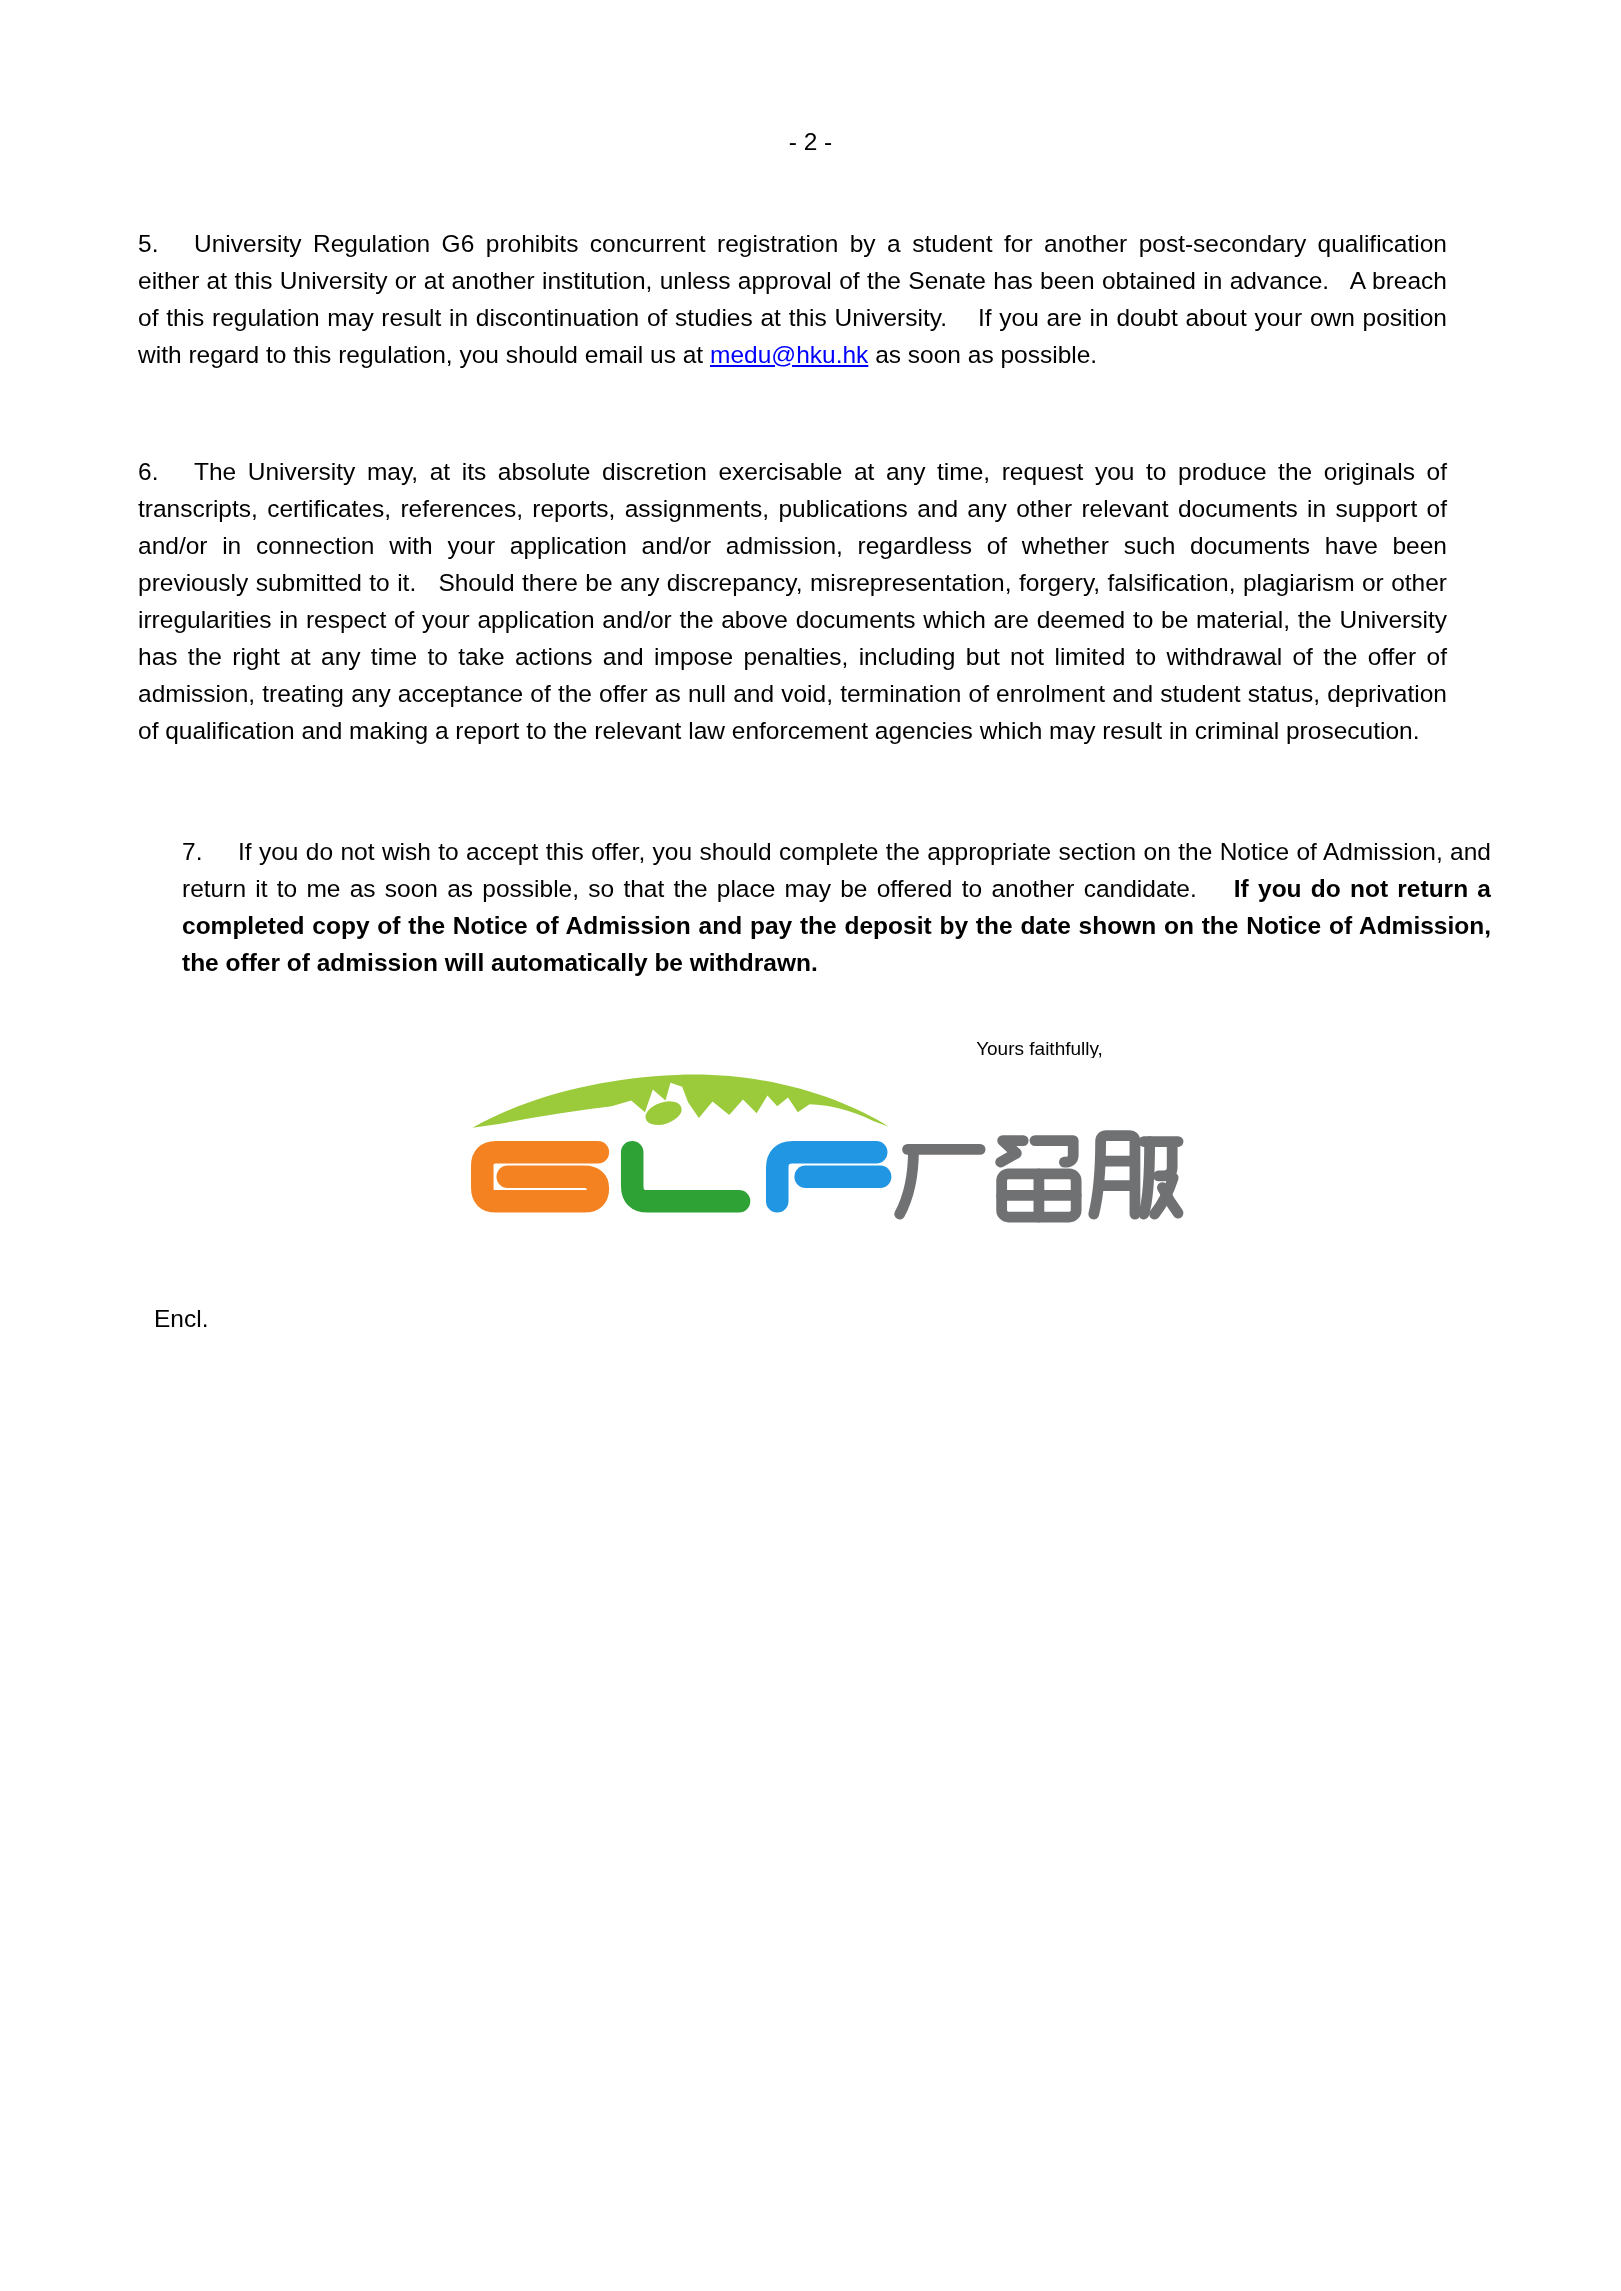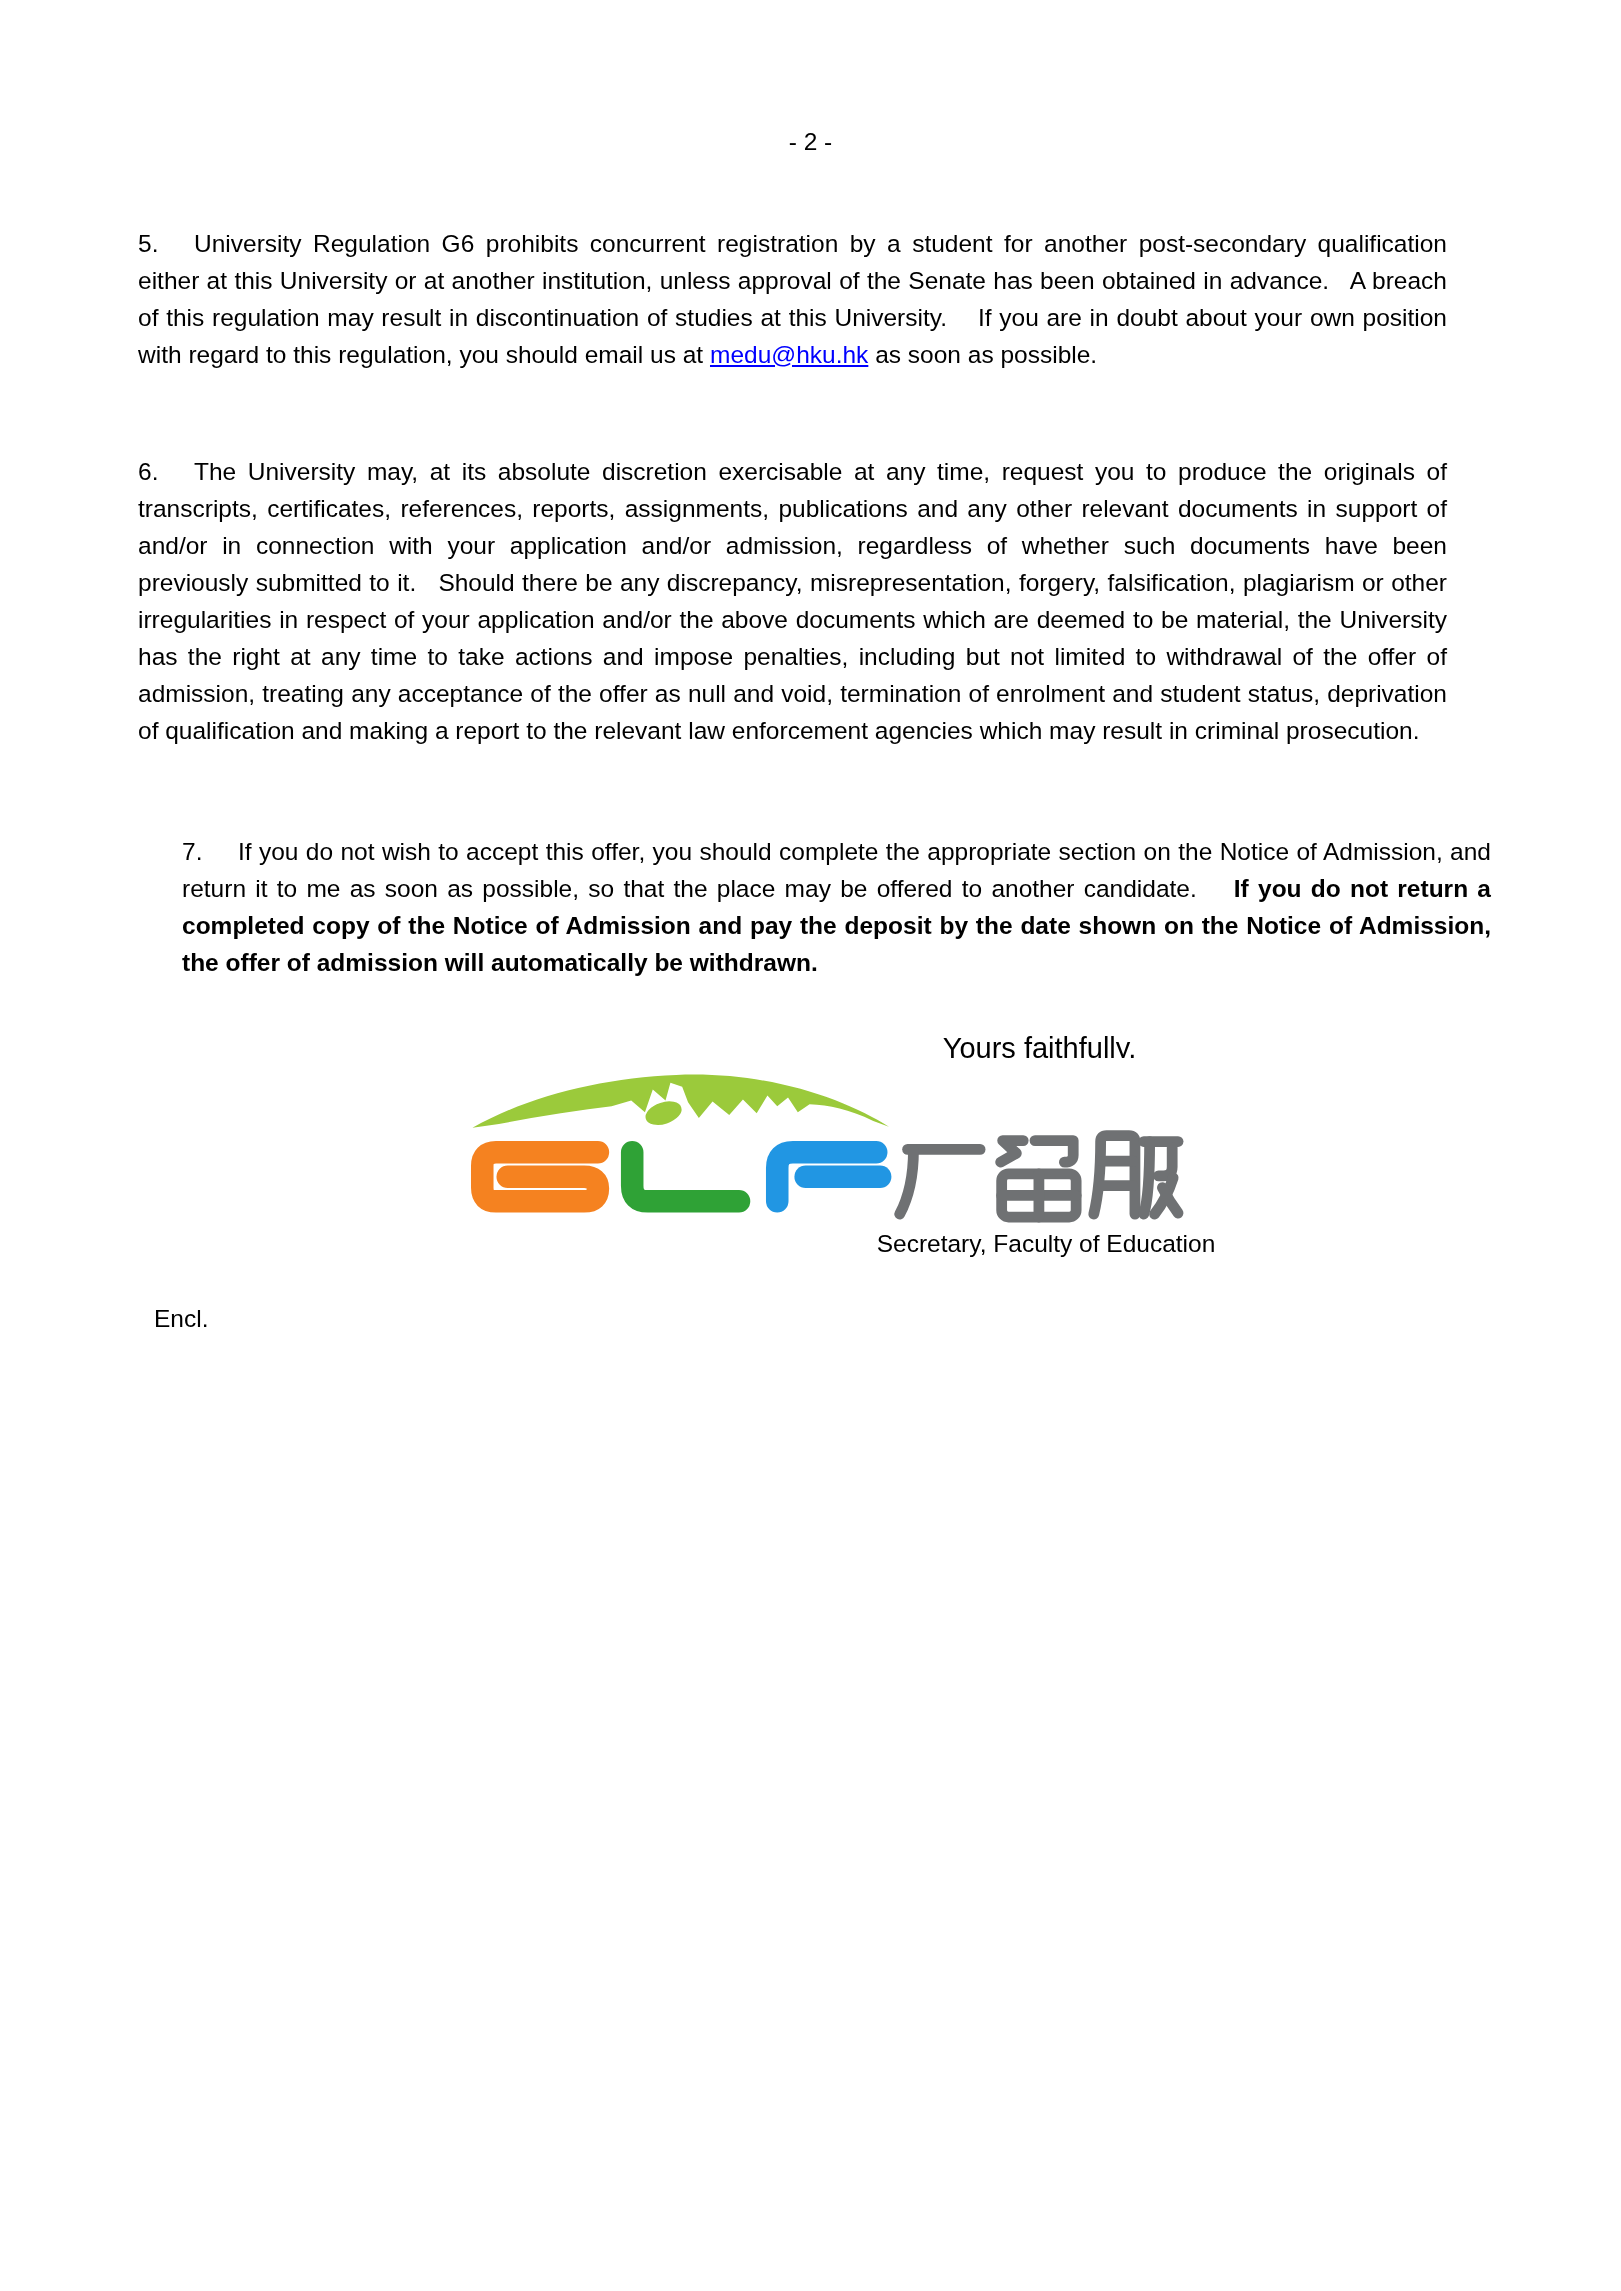--- a/index.html
+++ b/index.html
@@ -32,21 +32,21 @@
   #para6 { top: 428px; }
   #para7 { top: 808px; margin-left: 44px; }
   .para-num { display: inline-block; width: 56px; }
   .bold-run { font-weight: bold; }
   a.email-link { color: #0000FF; text-decoration: underline; cursor: pointer; }
   .valediction {
     position: absolute;
     top: 1034px; left: 863px;
     width: 353px;
     text-align: center;
-    font-size: 29px;
+    font-size: 19px;
     line-height: 29px;
     z-index: 1;
   }
   .logo-box {
     position: absolute;
     top: 1058px; left: 446px;
     width: 784px; height: 173px;
     background: #ffffff;
     z-index: 2;
   }
@@ -131,19 +131,18 @@
           <path d="M 718 85 Q 718 140 712 159"></path>
           <path d="M 741 91 V 111 Q 741 120 732 120 H 727"></path>
           <path d="M 742 122 Q 735 144 723 159"></path>
           <path d="M 731 132 Q 738 146 747 158"></path>
         </g>
       </g>
     </svg>
   </div>
 
   <div class="sig-title">
-    <div>Secretary, Faculty of Education</div>
   </div>
 
   <div class="enclosure">Encl.</div>
 
 </div>
 
 
 </body></html>

